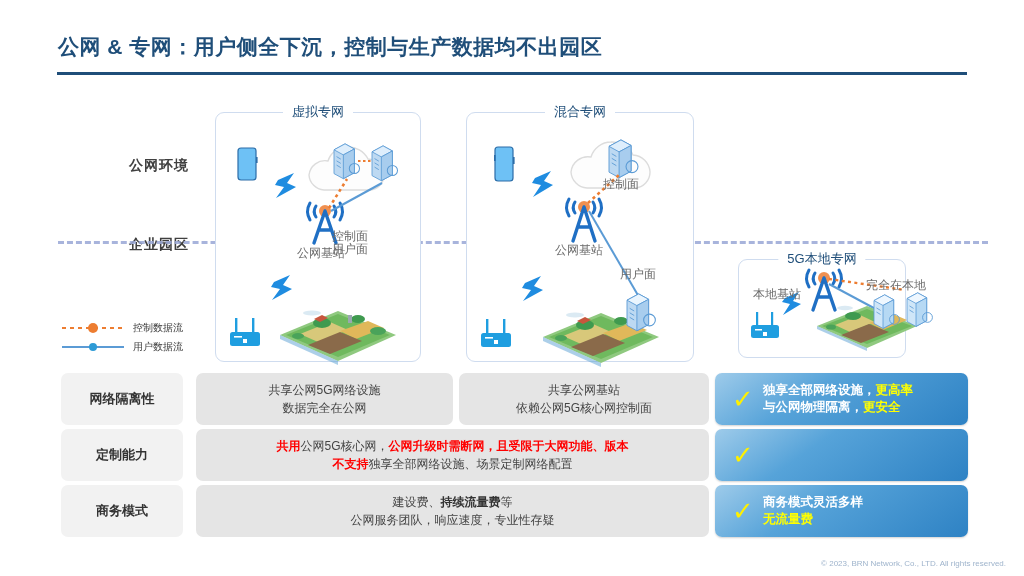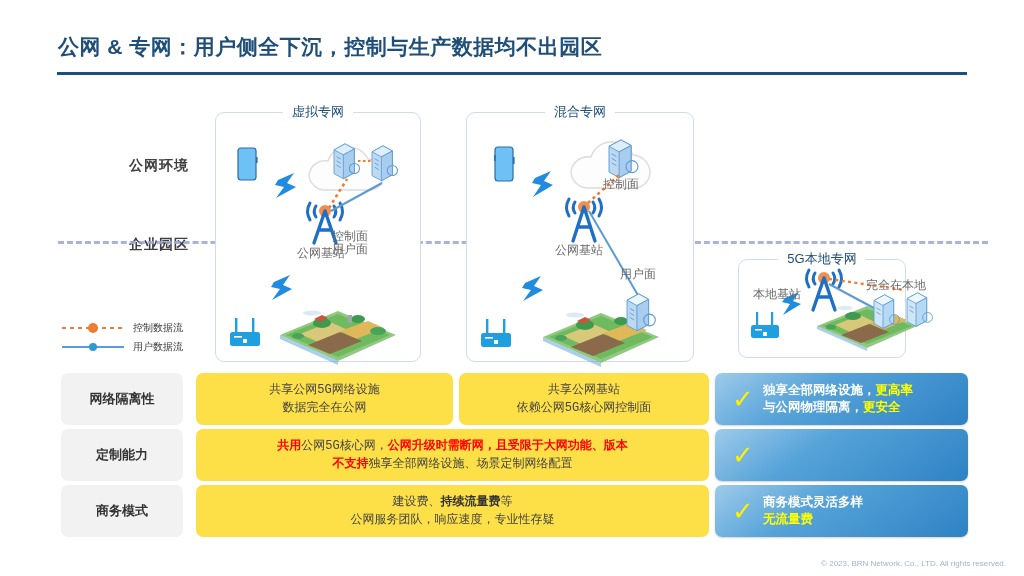--- a/index.html
+++ b/index.html
@@ -72,21 +72,21 @@
 
   
   .cell{
     position:absolute;box-sizing:border-box;border-radius:7px;
     display:flex;align-items:center;justify-content:center;
     text-align:center;line-height:18px;
   }
   .cell.rowhead{
     background:#f2f2f2;font-size:13px;font-weight:bold;color:#333;
   }
-  .cell.plain{background:#fde047;font-size:12px;color:#444;font-family:Liberation Mono, monospace;}
+  .cell.plain{background:#e5e5e5;font-size:12px;color:#444;}
   .cell.good{
     background:linear-gradient(145deg,#9ecbea 0%,#56a3d9 38%,#2e82c4 100%);
     color:#ffffff;font-size:12.5px;font-weight:bold;
     justify-content:flex-start;padding-left:8px;
     box-shadow:0 1px 2px rgba(0,0,0,.18);
   }
   .check{flex:0 0 auto;width:40px;text-align:center;color:#FFF000;
          font-size:26px;font-weight:bold;line-height:1;
          font-family:"DejaVu Sans",sans-serif;}
   .goodtext{flex:1 1 auto;text-align:left;line-height:17px;}

